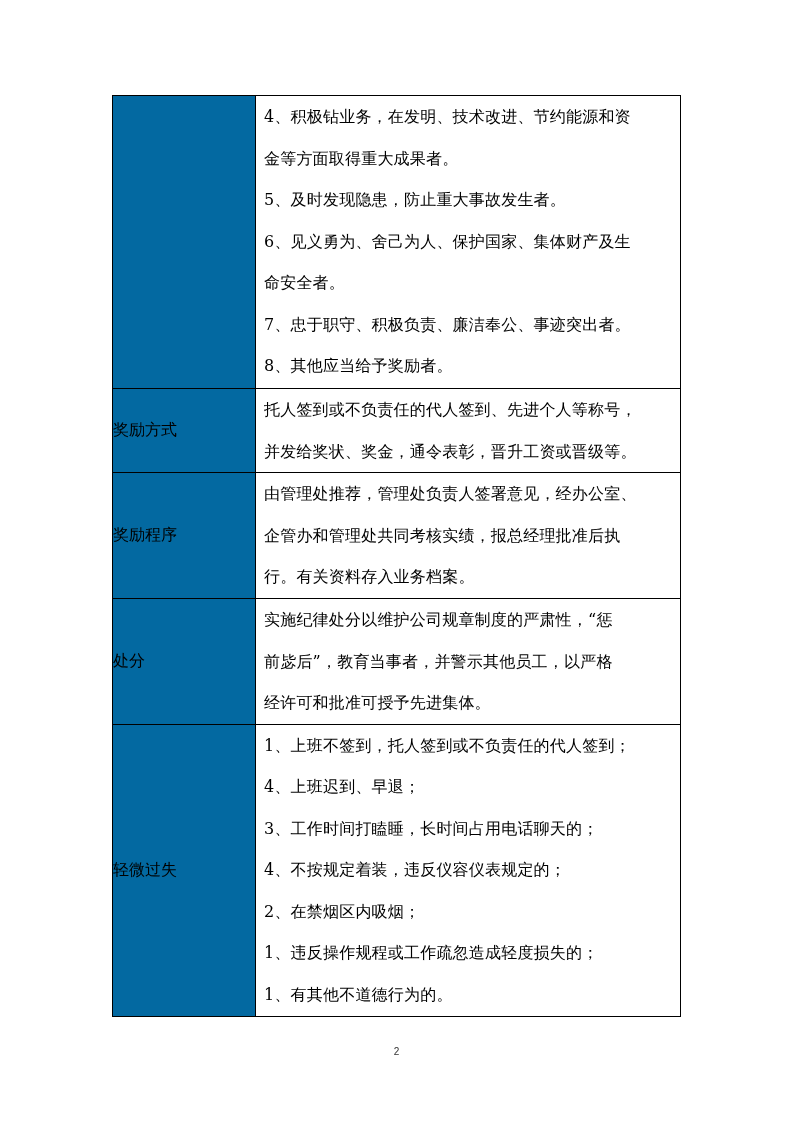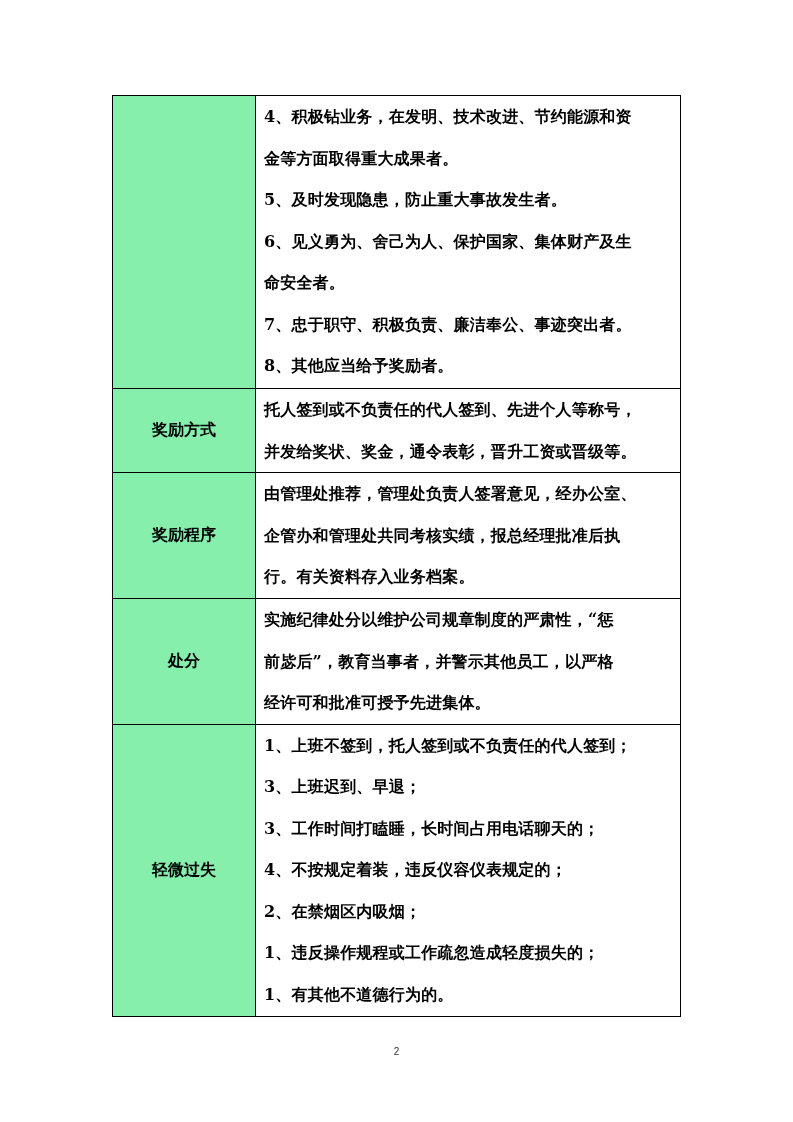--- a/index.html
+++ b/index.html
@@ -1,20 +1,20 @@
 <!DOCTYPE html>
 <html><head>
 <meta charset="utf-8">
 <style>
   html, body { margin:0; padding:0; background:#ffffff; }
   body { width:793px; height:1122px; position:relative; overflow:hidden;
          font-family:"DejaVu Serif","Liberation Serif",serif; color:#000; }
   .tbl { position:absolute; left:112px; top:95px; width:569px; border-collapse:collapse; table-layout:fixed; }
-  .tbl td { border:1.5px solid #000; padding:0;font-weight:bold; }
-  .label { width:142px; background:#86efac; text-align:center; vertical-align:middle;
+  .tbl td { border:1.5px solid #000; padding:0; }
+  .label { width:142px; background:#0369a1; vertical-align:middle;
            font-size:16px; }
   .content { padding:0 0 0 8px !important; vertical-align:top; font-size:16px; }
   .line { height:41.5px; line-height:41.5px; white-space:nowrap; letter-spacing:0.2px; }
   .pgnum { position:absolute; top:1046px; left:0; width:793px; text-align:center;
            font-size:10px; font-family:"Liberation Sans",sans-serif; color:#333; }
 </style>
 </head>
 <body>
 
 <table class="tbl">
@@ -55,21 +55,21 @@
       <td class="content">
         <div class="line">实施纪律处分以维护公司规章制度的严肃性，“惩</div>
         <div class="line">前毖后”，教育当事者，并警示其他员工，以严格</div>
         <div class="line">经许可和批准可授予先进集体。</div>
       </td>
     </tr>
     <tr style="height:292px">
       <td class="label">轻微过失</td>
       <td class="content">
         <div class="line">1、上班不签到，托人签到或不负责任的代人签到；</div>
-        <div class="line">3、上班迟到、早退；</div>
+        <div class="line">4、上班迟到、早退；</div>
         <div class="line">3、工作时间打瞌睡，长时间占用电话聊天的；</div>
         <div class="line">4、不按规定着装，违反仪容仪表规定的；</div>
         <div class="line">2、在禁烟区内吸烟；</div>
         <div class="line">1、违反操作规程或工作疏忽造成轻度损失的；</div>
         <div class="line">1、有其他不道德行为的。</div>
       </td>
     </tr>
   </tbody>
 </table>
 

